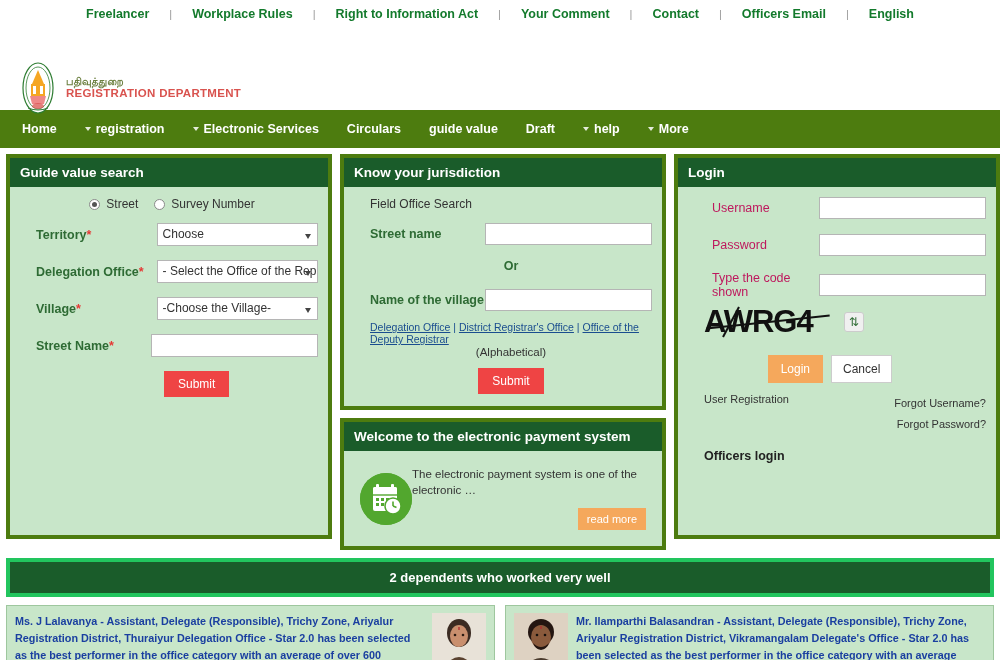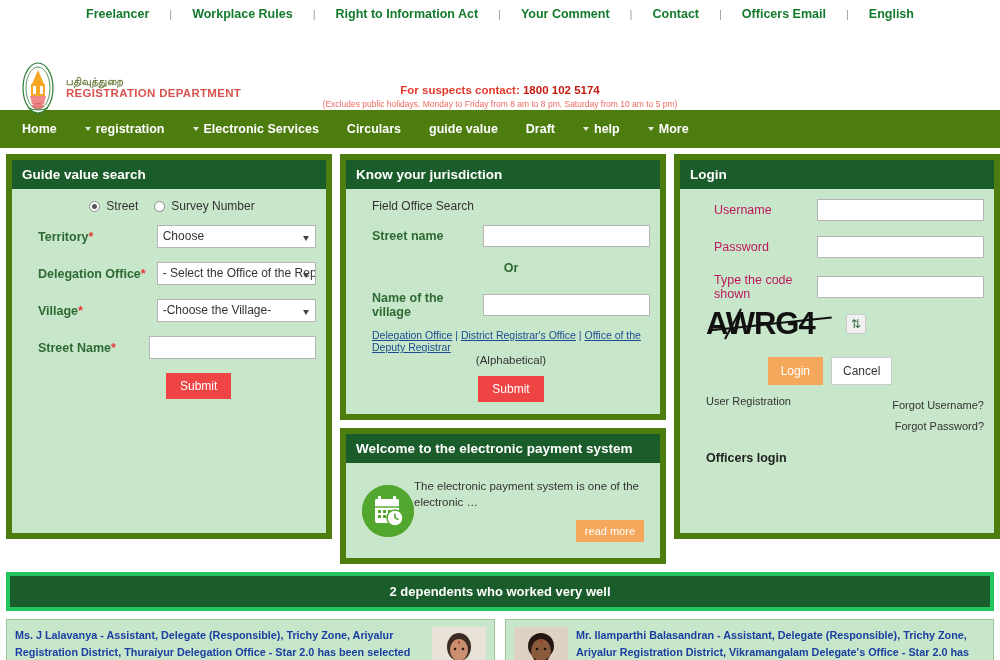--- a/index.html
+++ b/index.html
@@ -113,21 +113,21 @@
   
   .panels {
     display: flex;
     gap: 8px;
     padding: 6px 6px 0 6px;
     align-items: flex-start;
   }
   .col { width: 326px; }
 
   .panel {
-    border: 6px solid #4d7c0f;
+    border: 4px solid #4d7c0f;
     background: #c8e6c9;
   }
   .panel-head {
     background: #1a5c2a;
     color: #ffffff;
     font-size: 13.5px;
     font-weight: bold;
     padding: 7px 10px;
   }
   .panel-body { padding: 10px 10px 12px 26px; }
@@ -480,27 +480,20 @@
         <ellipse cx="20" cy="44" rx="6" ry="3" fill="#d9534f" opacity="0.75"></ellipse>
         <path d="M10 46 Q20 50 30 46" stroke="#2e7d32" stroke-width="1" fill="none"></path>
       </svg>
     </span>
     <span class="brand-text">
       <div class="brand-ta">பதிவுத்துறை</div>
       <div class="brand-en">REGISTRATION DEPARTMENT</div>
     </span>
   </div>
 
-  <div class="contact-block">
-    <div class="contact-main">
-      <span>For suspects contact:</span>
-      <span class="num">1800 102 5174</span>
-    </div>
-    <div class="contact-sub">(Excludes public holidays. Monday to Friday from 8 am to 8 pm, Saturday from 10 am to 5 pm)</div>
-  </div>
 </div>
 
 <div class="navbar">
   <div class="navitem">
     <span>Home</span>
   </div>
   <div class="navitem">
     <span class="caret"></span>
     <span>registration</span>
   </div>

